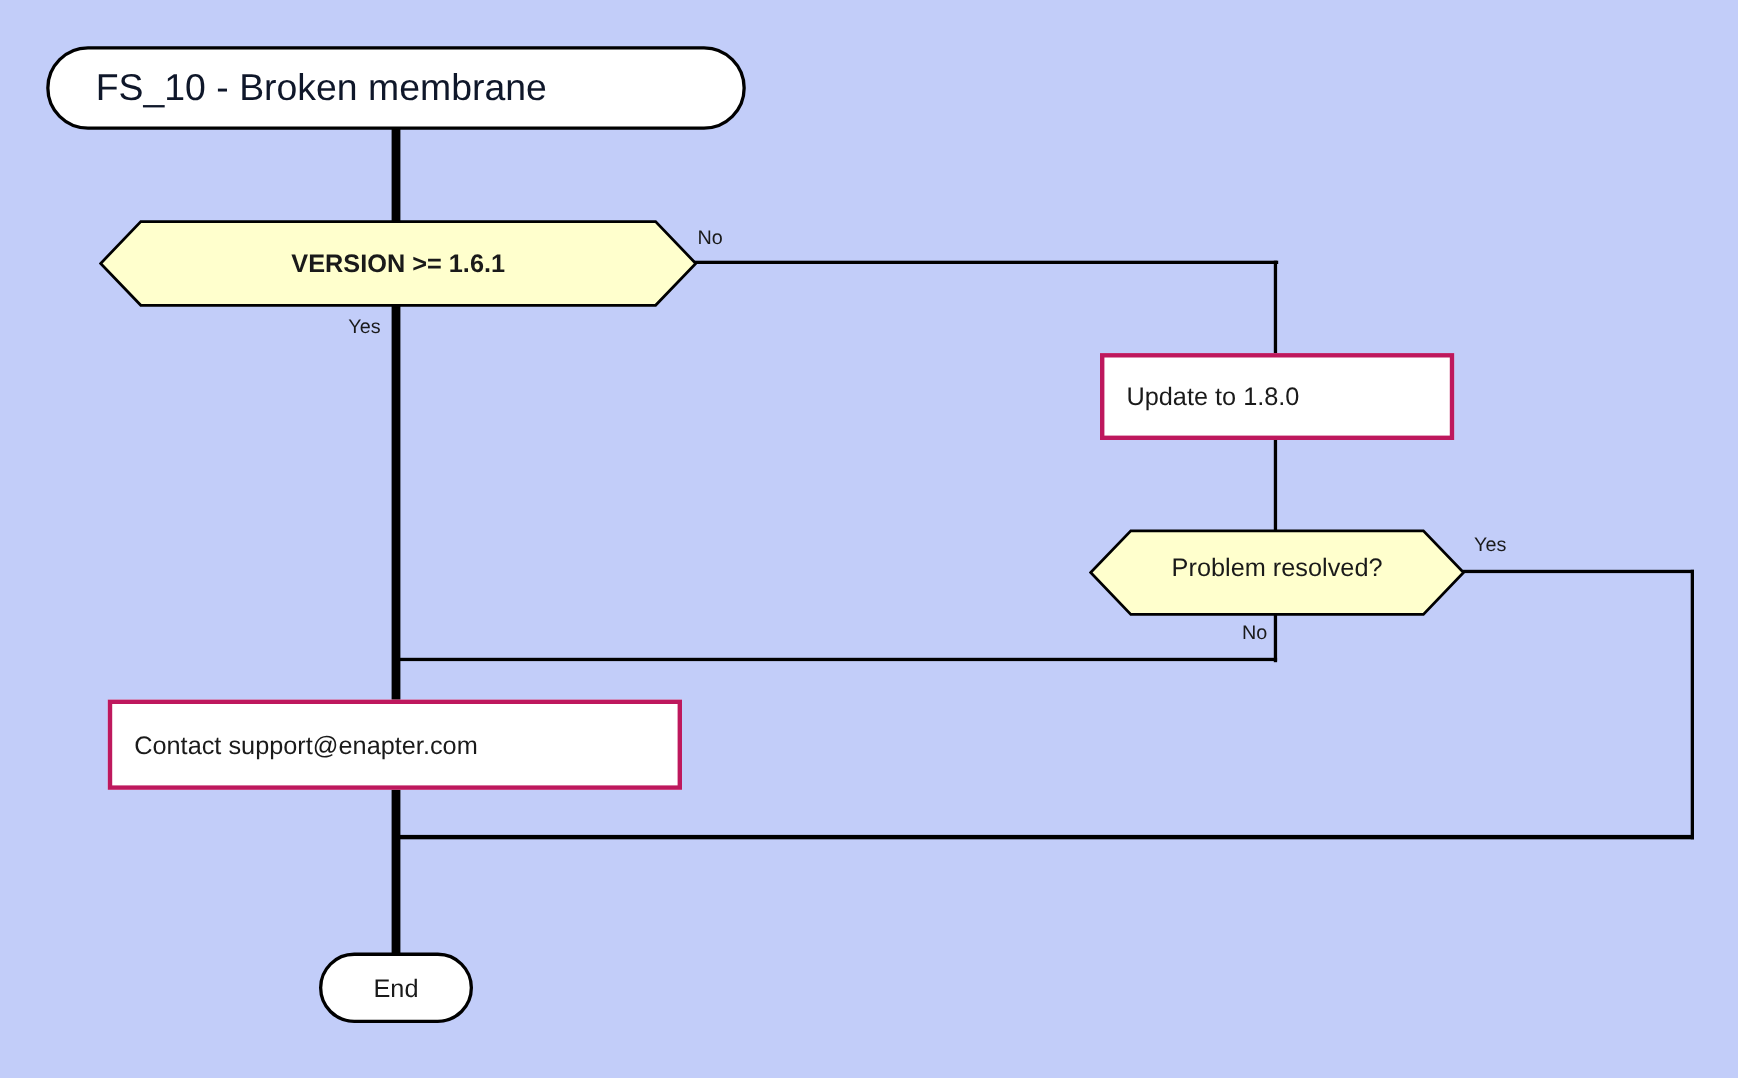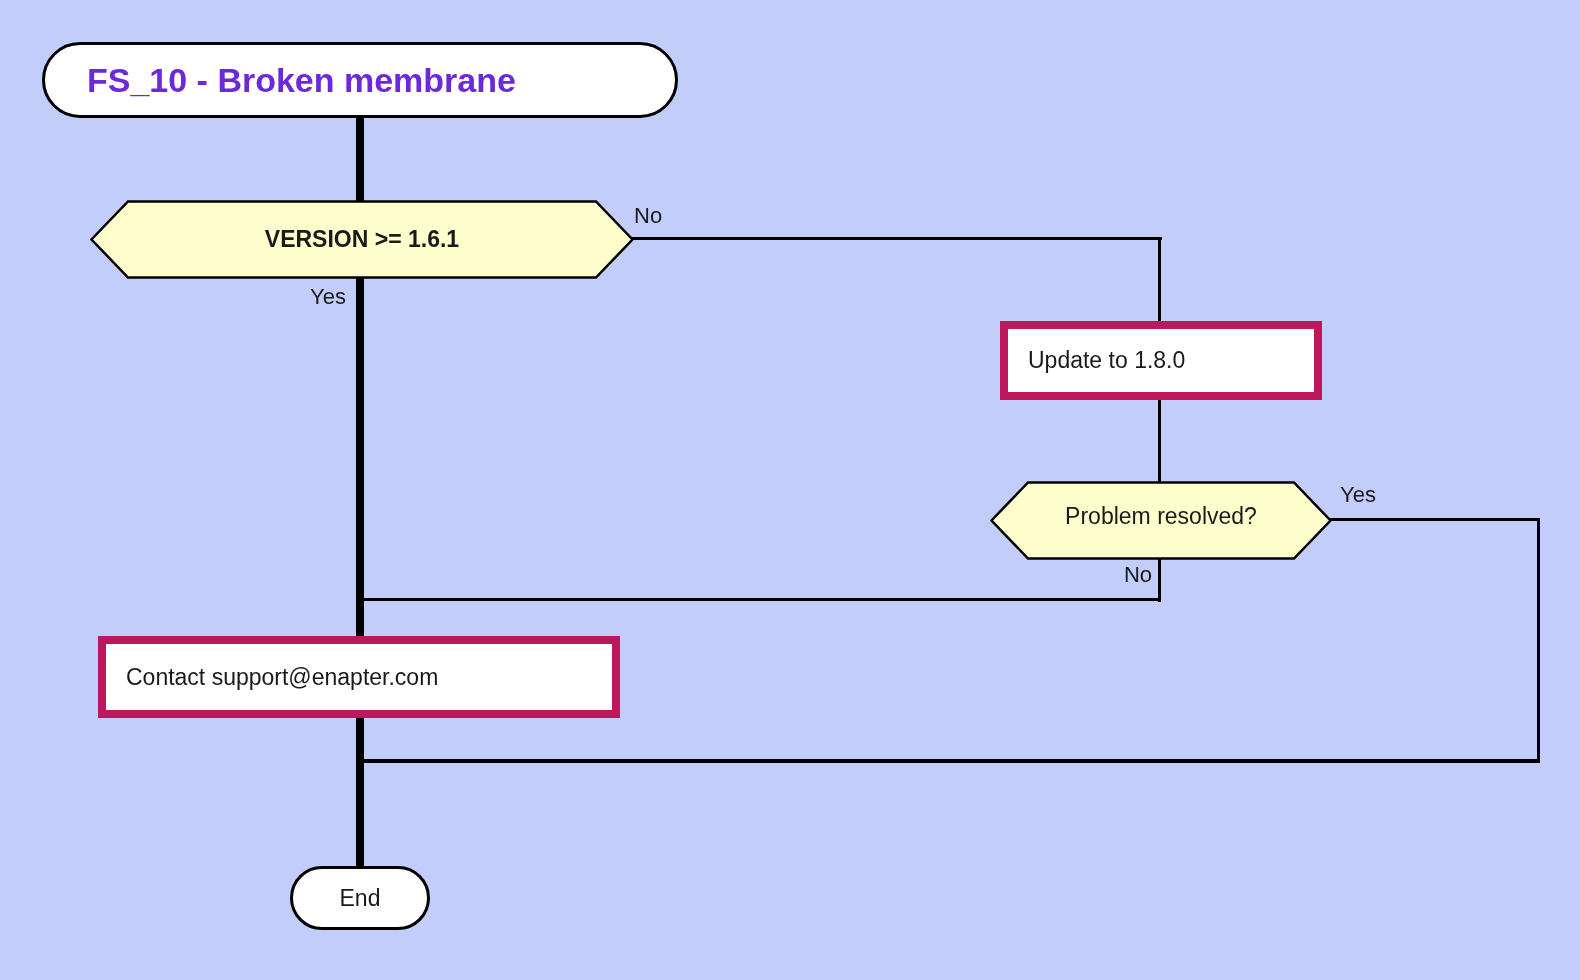--- a/index.html
+++ b/index.html
@@ -38,33 +38,33 @@
     border: 3px solid #000;
     display: flex;
     align-items: center;
   }
   .start-node {
     left: 42px; top: 42px;
     width: 636px; height: 76px;
     border-radius: 39px;
     padding-left: 42px;
     font-size: 34px;
-    font-weight: bold;
-    color: #6d28d9;
+    font-weight: normal;
+    color: #0f172a;
   }
   .end-node {
     left: 290px; top: 866px;
     width: 140px; height: 64px;
     border-radius: 32px;
     justify-content: center;
     font-size: 23px;
   }
   .process {
     background: #ffffff;
-    border: 8px solid #be185d;
+    border: 4px solid #be185d;
     display: flex;
     align-items: center;
     padding-left: 20px;
     font-size: 23px;
   }
   .process-update {
     left: 1000px; top: 321px;
     width: 322px; height: 79px;
   }
   .process-contact {
@@ -85,21 +85,21 @@
     align-items: center;
     justify-content: center;
     font-size: 23px;
   }
   .decision-version { left: 90px; top: 200px; width: 544px; height: 79px; font-weight: bold; }
   .decision-resolved { left: 990px; top: 481px; width: 342px; height: 70px; }
   
   .edge-label {
     position: absolute;
     z-index: 4;
-    font-size: 22px;
+    font-size: 18px;
     line-height: 26px;
     white-space: nowrap;
   }
   .lbl-d1-no  { left: 634px;  top: 203px; }
   .lbl-d1-yes { left: 296px;  top: 284px; width: 50px; text-align: right; }
   .lbl-d2-yes { left: 1340px; top: 482px; }
   .lbl-d2-no  { left: 1100px; top: 562px; width: 52px; text-align: right; }
 </style>
 </head>
 <body>

